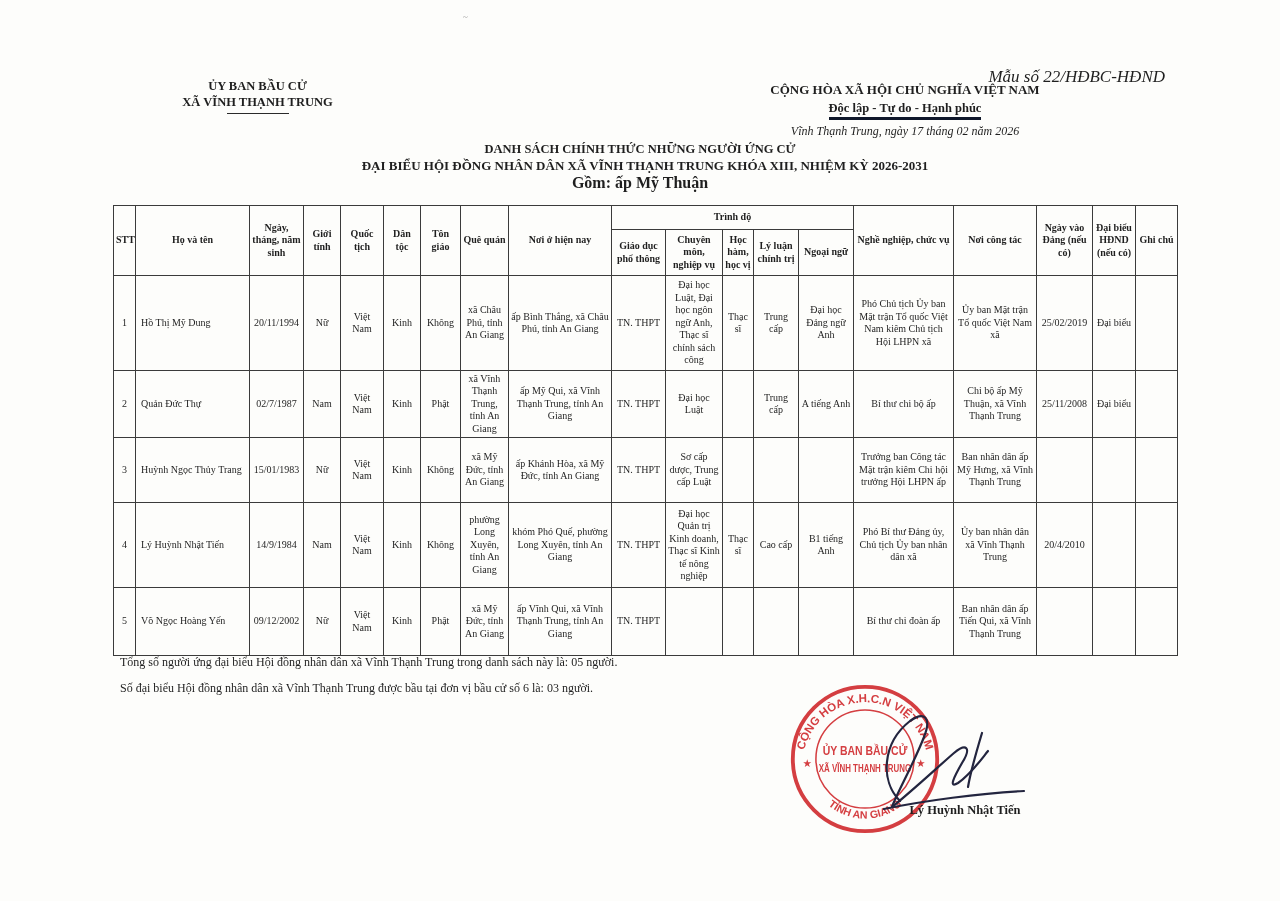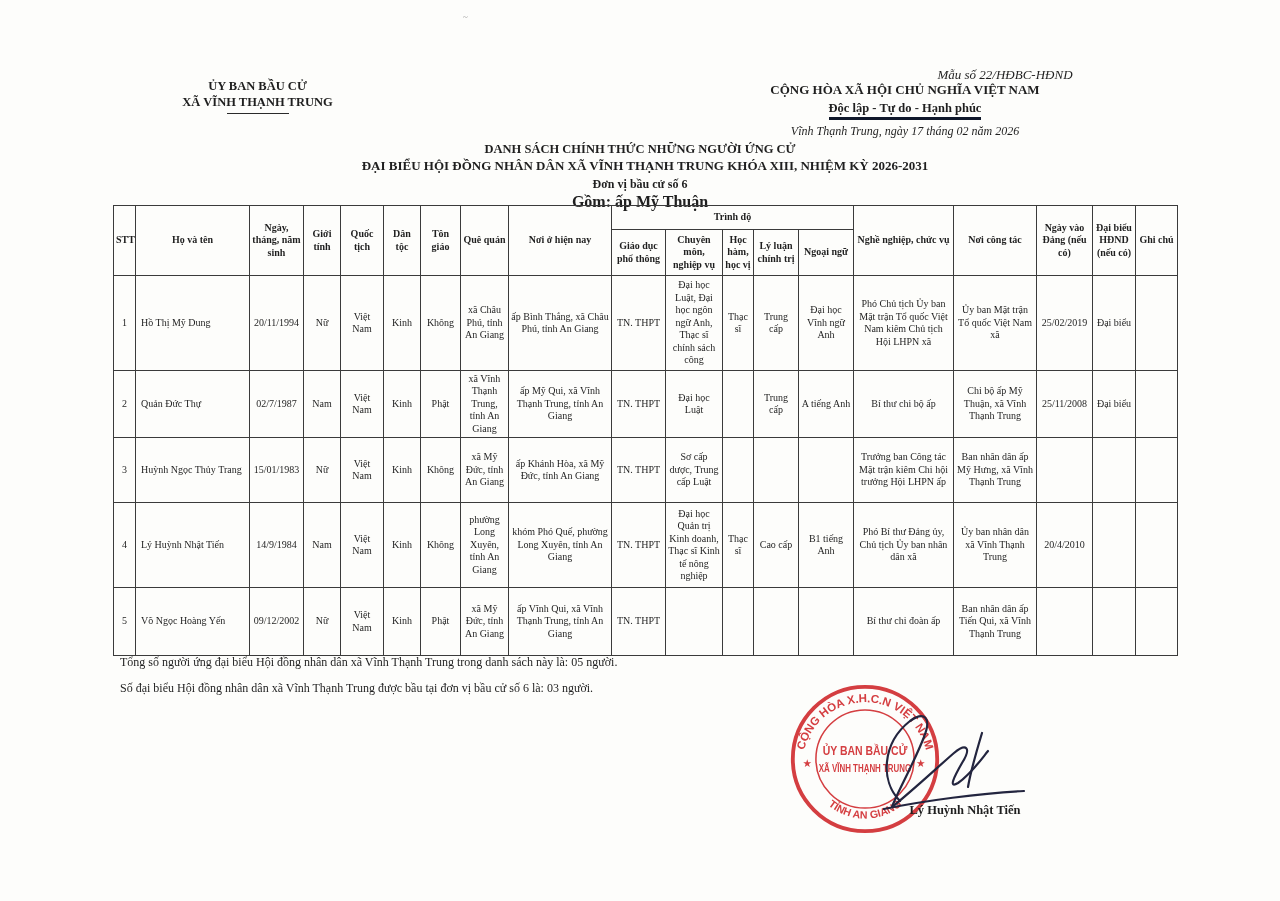--- a/index.html
+++ b/index.html
@@ -4,22 +4,22 @@
 <style>
   * { margin:0; padding:0; box-sizing:border-box; }
   html,body { width:1280px; height:901px; }
   body { font-family:"Liberation Serif","DejaVu Serif",serif; background:#fdfdfb; color:#1f1f1f; }
   .page { position:relative; width:1280px; height:901px; background:#fdfdfb; overflow:hidden; }
 
   
   .issuer { position:absolute; left:150px; top:78px; width:215px; text-align:center;
             font-weight:bold; font-size:12.5px; line-height:16px; }
   .issuer .rule { width:62px; height:1px; background:#2a2a2a; margin:3px auto 0; }
-  .form-no { position:absolute; left:900px; top:67px; width:210px; text-align:center;
-             font-style:italic; font-size:13px; }
+  .form-no { position:absolute; left:955px; top:67px; width:210px; text-align:right;
+             font-style:italic; font-size:17px; }
   .motto { position:absolute; left:760px; top:82px; width:290px; text-align:center; }
   .motto-l1 { font-weight:bold; font-size:13px; }
   .motto-l2 { font-weight:bold; font-size:12.5px; display:inline-block; margin-top:2px;
               border-bottom:3px solid #0f172a; padding-bottom:1px; }
   .place-date { position:absolute; left:760px; top:124px; width:290px; text-align:center;
                 font-style:italic; font-size:12px; }
 
   
   .doc-title { position:absolute; left:0; top:142px; width:1280px; text-align:center; line-height:15px; }
   .doc-title .t1 { font-weight:bold; font-size:12.5px; }
@@ -74,21 +74,20 @@
   <div class="form-no">Mẫu số 22/HĐBC-HĐND</div>
   <div class="motto">
     <div class="motto-l1">CỘNG HÒA XÃ HỘI CHỦ NGHĨA VIỆT NAM</div>
     <div><span class="motto-l2">Độc lập - Tự do - Hạnh phúc</span></div>
   </div>
   <div class="place-date">Vĩnh Thạnh Trung, ngày 17 tháng 02 năm 2026</div>
 
   <div class="doc-title">
     <div class="t1">DANH SÁCH CHÍNH THỨC NHỮNG NGƯỜI ỨNG CỬ</div>
     <div class="t2">ĐẠI BIỂU HỘI ĐỒNG NHÂN DÂN XÃ VĨNH THẠNH TRUNG KHÓA XIII, NHIỆM KỲ 2026-2031</div>
-    <div class="t3">Đơn vị bầu cử số 6</div>
     <div class="t4">Gồm: ấp Mỹ Thuận</div>
   </div>
 
   <table class="main">
     <colgroup>
       <col style="width:22px">
         <col style="width:114px">
         <col style="width:54px">
         <col style="width:37px">
       <col style="width:43px">
@@ -141,21 +140,21 @@
           <td class="c3">Nữ</td>
           <td class="c4">Việt Nam</td>
           <td class="c5">Kinh</td>
           <td class="c6">Không</td>
           <td class="c7">xã Châu Phú, tỉnh An Giang</td>
           <td class="c8">ấp Bình Thắng, xã Châu Phú, tỉnh An Giang</td>
           <td class="c9">TN. THPT</td>
           <td class="c10">Đại học Luật, Đại học ngôn ngữ Anh, Thạc sĩ chính sách công</td>
           <td class="c11">Thạc sĩ</td>
           <td class="c12">Trung cấp</td>
-          <td class="c13">Đại học Vĩnh ngữ Anh</td>
+          <td class="c13">Đại học Đảng ngữ Anh</td>
           <td class="c14">Phó Chủ tịch Ủy ban Mặt trận Tổ quốc Việt Nam kiêm Chủ tịch Hội LHPN xã</td>
           <td class="c15">Ủy ban Mặt trận Tổ quốc Việt Nam xã</td>
           <td class="c16">25/02/2019</td>
           <td class="c17">Đại biểu</td>
           <td class="c18"></td>
         </tr>
         <tr>
           <td class="c0">2</td>
           <td class="c1">Quản Đức Thự</td>
           <td class="c2">02/7/1987</td>

